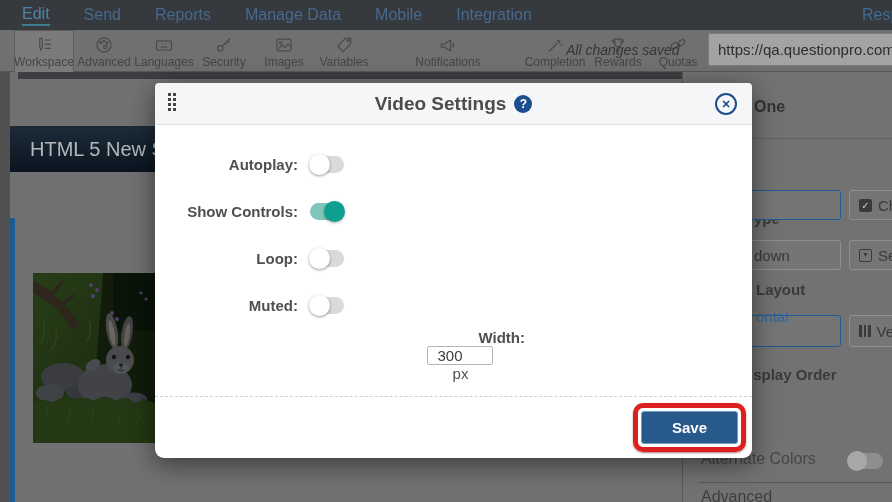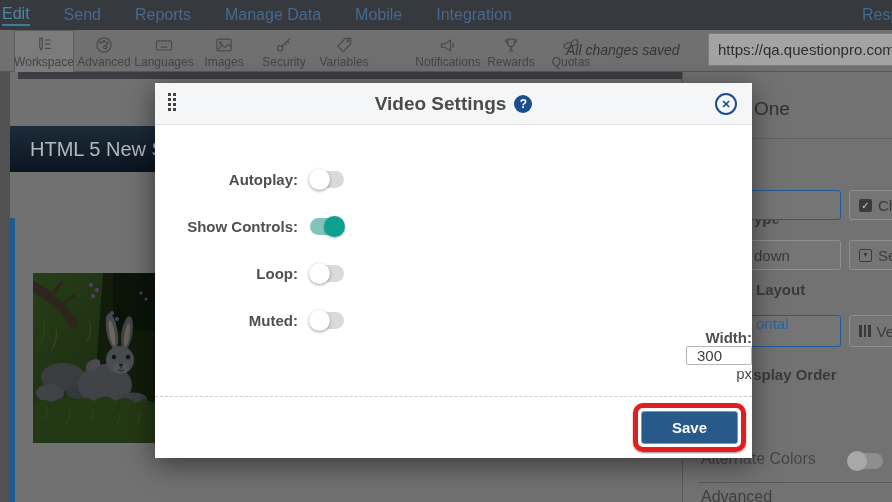--- a/index.html
+++ b/index.html
@@ -2,21 +2,21 @@
 <html><head>
 <meta charset="utf-8">
 <style>
   * { margin:0; padding:0; box-sizing:border-box; }
   html,body { width:892px; height:502px; }
   body { font-family:"Liberation Sans", sans-serif; }
   .screen { position:relative; width:892px; height:502px; background:#515151; overflow:hidden; }
 
   
   .topnav { position:absolute; left:0; top:0; width:892px; height:30px; background:#36393e;
-            display:flex; align-items:center; gap:34px; padding-left:2px; }
+            display:flex; align-items:center; gap:34px; padding-left:22px; }
   .topnav .nav-item { font-size:16px; color:#47698e; cursor:pointer; }
   .topnav .nav-item.active { color:#4d86a5; border-bottom:2px solid #3f7d95; padding-bottom:1px; }
   .topnav .nav-right { position:absolute; left:862px; top:6px; font-size:16px; color:#3f6b94; white-space:nowrap; }
 
   
   .toolbar { position:absolute; left:0; top:30px; width:892px; height:42px; background:#707070;
              border-bottom:1px solid #575757; display:flex; padding-left:14px; }
   .tb-item { width:60px; height:42px; display:flex; flex-direction:column; align-items:center;
              justify-content:flex-end; padding-bottom:3px; cursor:pointer; }
   .tb-item.active { background:#7b7b7b; border:1px solid #5e5e5e; border-bottom:none; }
@@ -36,21 +36,21 @@
   .survey-titlebar { position:absolute; left:0; top:54px; width:672px; height:46px;
                      background:linear-gradient(#1d2c39,#0a1520); color:#b4b8bc; font-size:20px;
                      line-height:46px; padding-left:20px; white-space:nowrap; overflow:hidden; }
   .question-block { position:absolute; left:0; top:146px; width:672px; height:284px;
                     border-left:5px solid #1c5a92; }
   .question-image { position:absolute; left:18px; top:55px; width:122px; height:170px; }
 
   
   .sidebar { position:absolute; left:682px; top:72px; width:210px; height:430px; background:#727272;
              border-left:1px solid #595959; }
-  .sb-title { position:absolute; left:71px; top:26px; font-size:19px; font-weight:normal; color:#323232; }
+  .sb-title { position:absolute; left:71px; top:26px; font-size:16px; font-weight:bold; color:#323232; }
   .sb-divider-top { position:absolute; left:16px; top:66px; width:194px; height:1px; background:#626262; }
   .sb-sec { position:absolute; font-size:15px; font-weight:bold; color:#3a3a3a; white-space:nowrap; }
   .sb-btn { position:absolute; height:30px; border:1px solid #8f8f8f; border-radius:3px; background:#757575;
             display:flex; align-items:center; padding-left:9px; gap:6px; font-size:15px; color:#3a3a3a;
             cursor:pointer; white-space:nowrap; }
   .sb-btn.selected { border:1px solid #1f5a99; }
   .sb-col1 { left:8px; width:150px; }
   .sb-col2 { left:166px; width:80px; }
   .sb-frag { position:absolute; font-size:15px; color:#3a3a3a; white-space:nowrap; }
   .sb-frag.blue { color:#30659b; }
@@ -63,34 +63,34 @@
   .sb-label { position:absolute; font-size:16px; color:#464646; white-space:nowrap; }
   .sb-divider-bottom { position:absolute; left:16px; top:410px; width:194px; height:1px; background:#585858; }
   .sb-advanced { position:absolute; left:18px; top:416px; font-size:16px; color:#3f3f3f; }
   .switch-dim { position:absolute; left:166px; top:381px; width:34px; height:16px; background:#8e8e8e;
                 border-radius:9px; cursor:pointer; }
   .switch-dim i { position:absolute; left:-2px; top:-2px; width:20px; height:20px; border-radius:50%;
                   background:#a8a8a8; }
 
   
   .modal { position:absolute; left:155px; top:83px; width:597px; height:375px; background:#ffffff;
-           border-radius:0; box-shadow:0 6px 26px rgba(0,0,0,0.5); z-index:10; }
+           border-radius:9px; box-shadow:0 6px 26px rgba(0,0,0,0.5); z-index:10; }
   .modal-header { position:relative; height:42px; background:#f5f6f7; border-bottom:1px solid #e2e2e2;
                   border-radius:4px 4px 0 0; display:flex; align-items:center; justify-content:center; gap:8px; }
   .drag-handle { position:absolute; left:13px; top:10px; display:grid;
                  grid-template-columns:3px 3px; grid-auto-rows:3px; gap:2px; cursor:move; }
   .drag-handle i { width:3px; height:3px; background:#454545; }
   .modal-title { font-size:19px; font-weight:bold; color:#4c4c4c; }
   .help-icon { width:18px; height:18px; border-radius:50%; background:#1b4e8d; color:#ffffff;
                font-size:12px; font-weight:bold; line-height:18px; text-align:center; cursor:pointer; }
   .close-btn { position:absolute; right:15px; top:10px; width:22px; height:22px; border-radius:50%;
                border:2px solid #1b4e8d; color:#1b4e8d; font-size:11px; font-weight:bold;
                line-height:18px; text-align:center; cursor:pointer; }
   .modal-body { padding-top:16px; }
-  .field-row { display:flex; align-items:flex-end; height:47px; }
+  .field-row { display:flex; align-items:center; height:47px; }
   .field-row.input-row { height:40px;flex-direction:column; }
   .field-label { width:143px; text-align:right; font-size:15px; font-weight:bold; color:#4f4f4f; }
   .switch { position:relative; margin-left:12px; width:34px; height:17px; background:#dadada;
             border-radius:9px; cursor:pointer; }
   .switch .knob { position:absolute; left:-1px; top:-2px; width:21px; height:21px; border-radius:50%;
                   background:#ffffff; box-shadow:0 1px 3px rgba(0,0,0,0.4); }
   .switch[data-state="on"] { background:#7fc5ba; }
   .switch[data-state="on"] .knob { left:auto; right:-1px; background:#0da091; box-shadow:0 1px 3px rgba(0,0,0,0.3); }
   .width-input { margin-left:12px; width:66px; height:28px; border:1px solid #b5b5b5; border-radius:2px;
                  font-size:15px; color:#3f3f3f; padding-left:10px; font-family:"Liberation Sans", sans-serif; }
@@ -144,53 +144,61 @@
         <svg width="22" height="20" viewBox="0 0 24 24">
             <rect x="3" y="7" width="18" height="11" rx="1.5"></rect>
             <path d="M6.5 10.5h1M10 10.5h1M13.5 10.5h1M17 10.5h1M8 14.5h8"></path>
           </svg>
       </span>
       <span class="tb-label">Languages</span>
     </div>
     <div class="tb-item">
       <span class="tb-icon">
         <svg width="22" height="20" viewBox="0 0 24 24">
+            <circle cx="7.5" cy="16" r="3.2"></circle>
+            <path d="M9.8 13.7L19 4.5M16 7.5l2.3 2.3M13.5 10l1.7 1.7"></path>
+          </svg>
+      </span>
+      <span class="tb-label">Security</span>
+    </div>
+    <div class="tb-item">
+      <span class="tb-icon">
+        <svg width="22" height="20" viewBox="0 0 24 24">
             <rect x="3.5" y="5" width="17" height="14" rx="1.5"></rect>
             <circle cx="8" cy="9.5" r="1.3"></circle>
             <path d="M5 17l5-5 3 3 4-4 3.5 3.5"></path>
           </svg>
       </span>
       <span class="tb-label">Images</span>
     </div>
     <div class="tb-item">
       <span class="tb-icon">
         <svg width="22" height="20" viewBox="0 0 24 24">
-            <circle cx="7.5" cy="16" r="3.2"></circle>
-            <path d="M9.8 13.7L19 4.5M16 7.5l2.3 2.3M13.5 10l1.7 1.7"></path>
-          </svg>
-      </span>
-      <span class="tb-label">Security</span>
-    </div>
-    <div class="tb-item">
-      <span class="tb-icon">
-        <svg width="22" height="20" viewBox="0 0 24 24">
             <path d="M13.5 4H20v6.5L11 20l-6.5-6.5z"></path>
             <circle cx="17" cy="7" r="1.3"></circle>
           </svg>
       </span>
       <span class="tb-label">Variables</span>
     </div>
     <div class="tb-item tb-wide">
       <span class="tb-icon">
         <svg width="22" height="20" viewBox="0 0 24 24">
             <path d="M4 11v3.5h3.5L15 19V6l-7.5 5z"></path>
             <path d="M17.5 9.5a4 4 0 010 5.5"></path>
           </svg>
       </span>
       <span class="tb-label">Notifications</span>
+    </div>
+    <div class="tb-item tb-wide">
+      <span class="tb-icon">
+        <svg width="22" height="20" viewBox="0 0 24 24">
+            <path d="M5 19.5L15 9.5M14 5.5l4.5 4.5M16.5 8l2-2M19 12.5l1.5-1.5"></path>
+          </svg>
+      </span>
+      <span class="tb-label">Completion</span>
     </div>
     <div class="tb-item">
       <span class="tb-icon">
         <svg width="22" height="20" viewBox="0 0 24 24">
             <path d="M8 5h8v5a4 4 0 01-8 0z"></path>
             <path d="M8 6H5.5a3 3 0 003 3.5M16 6h2.5a3 3 0 01-3 3.5M12 14v3M9.5 19h5M10.5 17h3"></path>
           </svg>
       </span>
       <span class="tb-label">Rewards</span>
     </div>
@@ -288,21 +296,21 @@
     </div>
     <div class="sb-btn sb-col1" style="top:168px;"></div>
     <span class="sb-frag" style="left:71px; top:175px;">down</span>
     <div class="sb-btn sb-col2" style="top:168px;">
       <span class="sel-glyph">▾</span>
       <span>Sele</span>
     </div>
 
     <div class="sb-sec" style="left:73px; top:209px;">Layout</div>
     <div class="sb-btn sb-col1 selected" style="top:243px; height:32px;"></div>
-    <span class="sb-frag blue" style="left:73px; top:243px;">ontal</span>
+    <span class="sb-frag blue" style="left:73px; top:236px;">ontal</span>
     <div class="sb-btn sb-col2" style="top:243px; height:32px;">
       <span class="vbars">
           <i></i>
           <i></i>
           <i></i>
         </span>
       <span>Verti</span>
     </div>
 
     <div class="sb-sec" style="left:66px; top:294px;">isplay Order</div>

